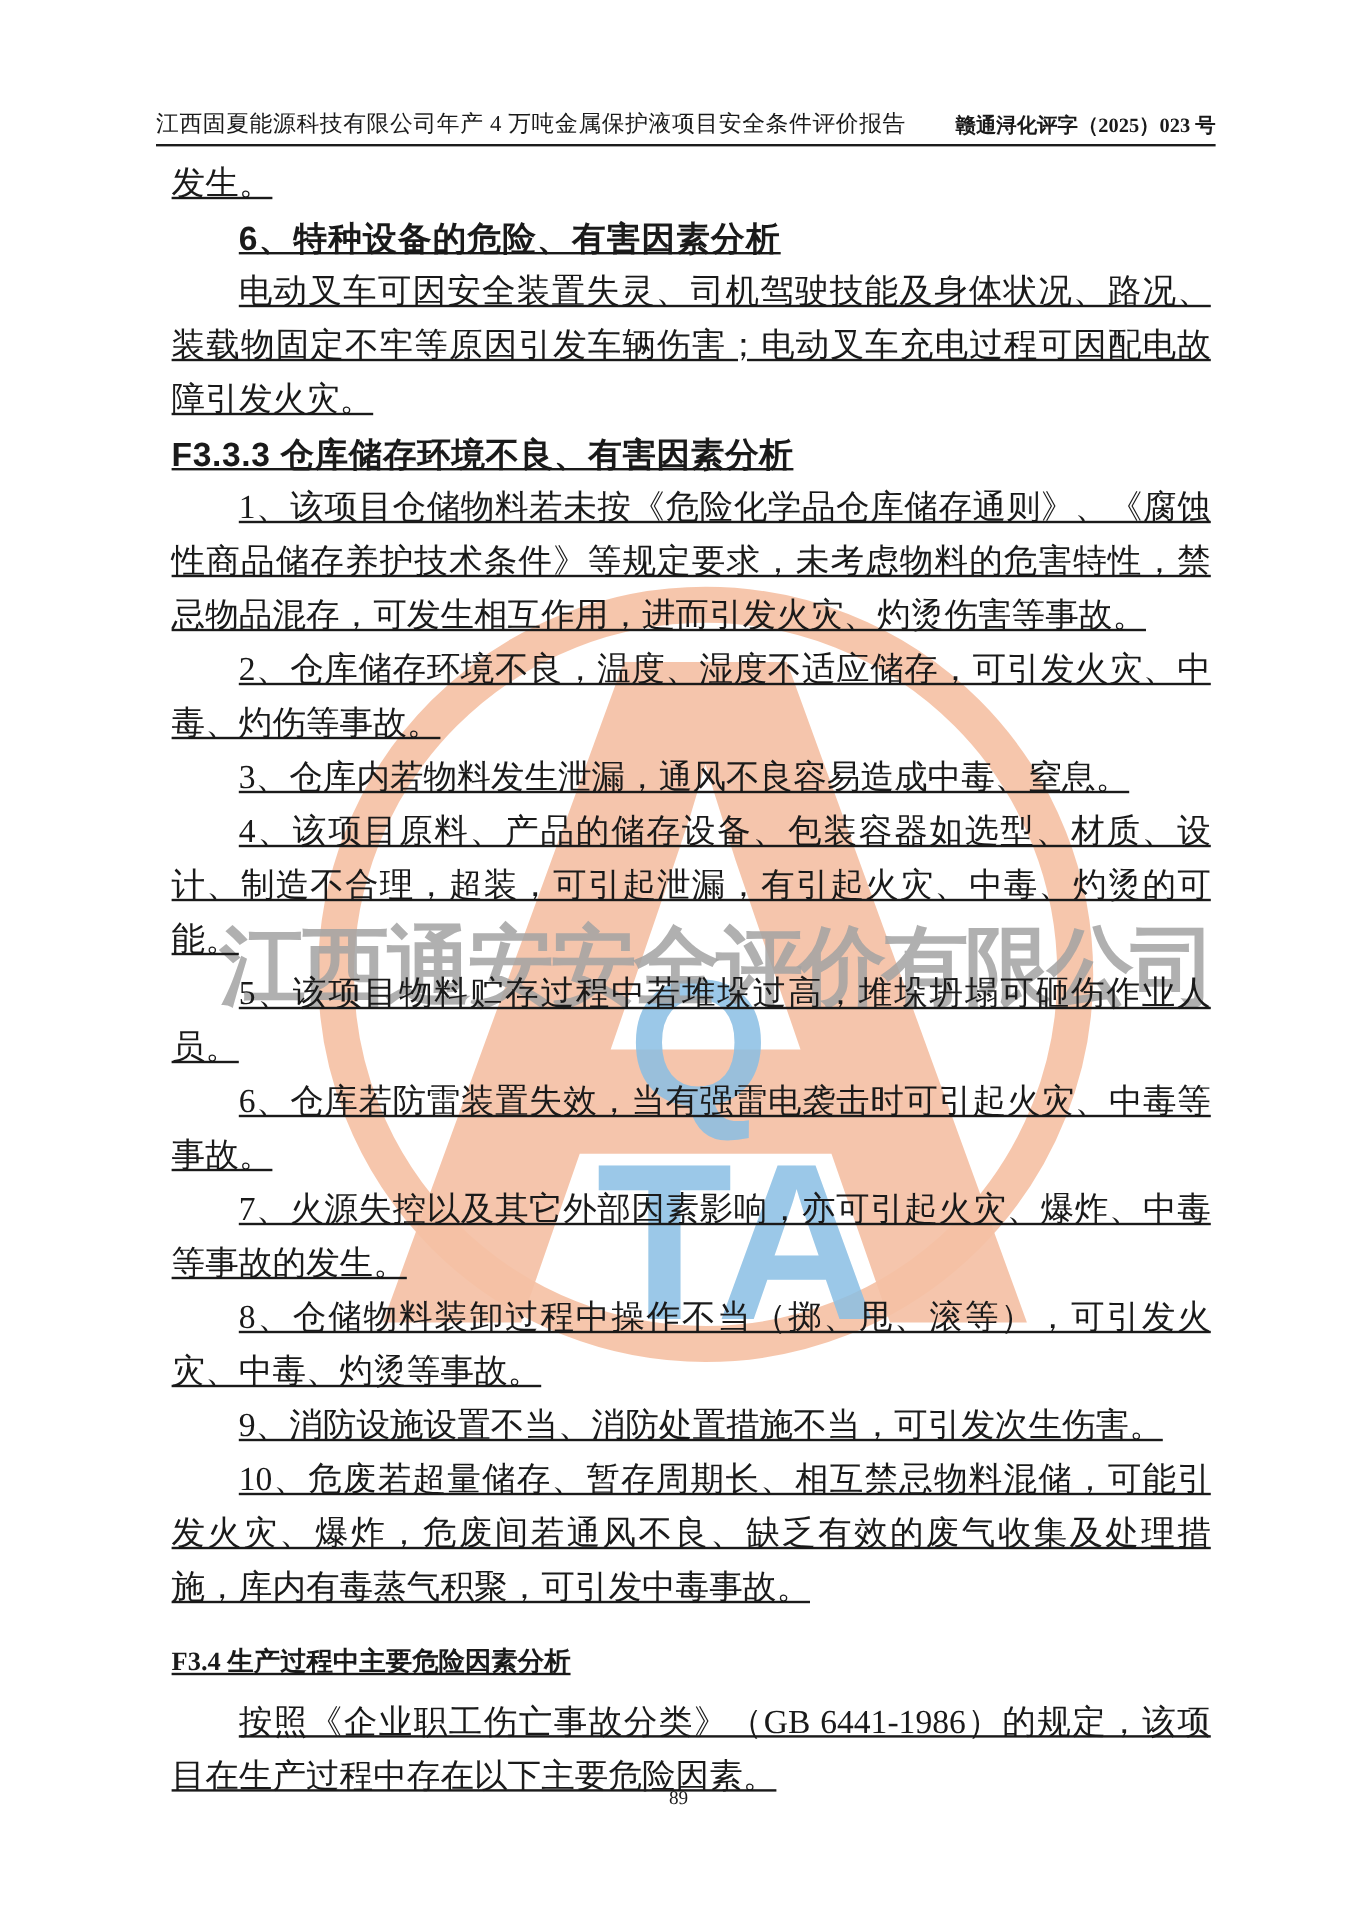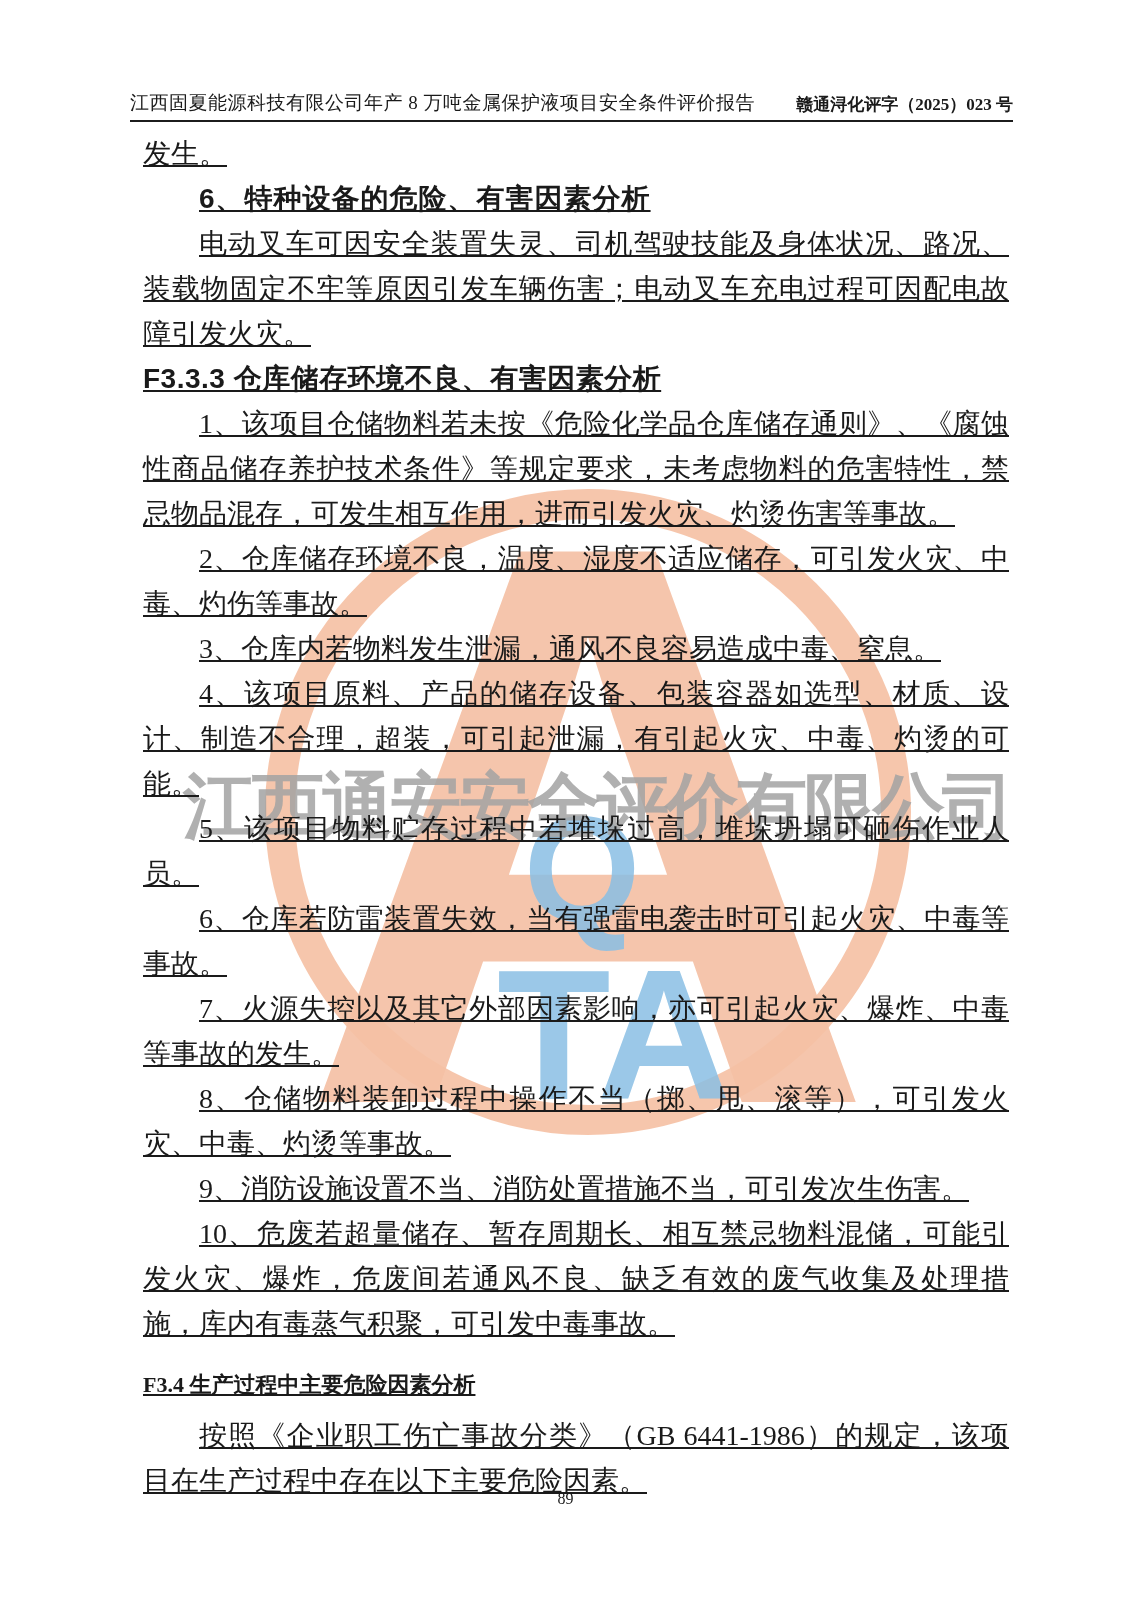--- a/index.html
+++ b/index.html
@@ -91,21 +91,21 @@
     <svg width="1131" height="1600" viewBox="0 0 1131 1600">
       <circle cx="588" cy="812" r="308" fill="none" stroke="#f5c1a5" stroke-width="30" opacity="0.92"></circle>
       <text x="588" y="1102" text-anchor="middle" font-family="Liberation Sans, sans-serif" font-weight="bold" font-size="800" fill="#f5c1a5" opacity="0.92">A</text>
       <text x="582" y="921" text-anchor="middle" font-family="Liberation Sans, sans-serif" font-weight="bold" font-size="150" fill="#8abfe4" opacity="0.85">Q</text>
       <text x="614" y="1099" text-anchor="middle" font-family="Liberation Sans, sans-serif" font-weight="bold" font-size="186" fill="#8abfe4" opacity="0.85">TA</text>
     </svg>
     <div class="wm-text">江西通安安全评价有限公司</div>
   </div>
 
   <div class="header">
-    <span class="h-left">江西固夏能源科技有限公司年产 8 万吨金属保护液项目安全条件评价报告</span>
+    <span class="h-left">江西固夏能源科技有限公司年产 4 万吨金属保护液项目安全条件评价报告</span>
     <span class="h-right">赣通浔化评字（2025）023 号</span>
   </div>
 
   <div class="doc-body" id="doc-body">
       <p class="para no-indent">发生。</p>
       <p class="para h-bold">6、特种设备的危险、有害因素分析</p>
       <p class="para">电动叉车可因安全装置失灵、司机驾驶技能及身体状况、路况、装载物固定不牢等原因引发车辆伤害；电动叉车充电过程可因配电故障引发火灾。</p>
       <p class="para h-section">F3.3.3 仓库储存环境不良、有害因素分析</p>
       <p class="para">1、该项目仓储物料若未按《危险化学品仓库储存通则》、《腐蚀性商品储存养护技术条件》等规定要求，未考虑物料的危害特性，禁忌物品混存，可发生相互作用，进而引发火灾、灼烫伤害等事故。</p>
       <p class="para">2、仓库储存环境不良，温度、湿度不适应储存，可引发火灾、中毒、灼伤等事故。</p>

